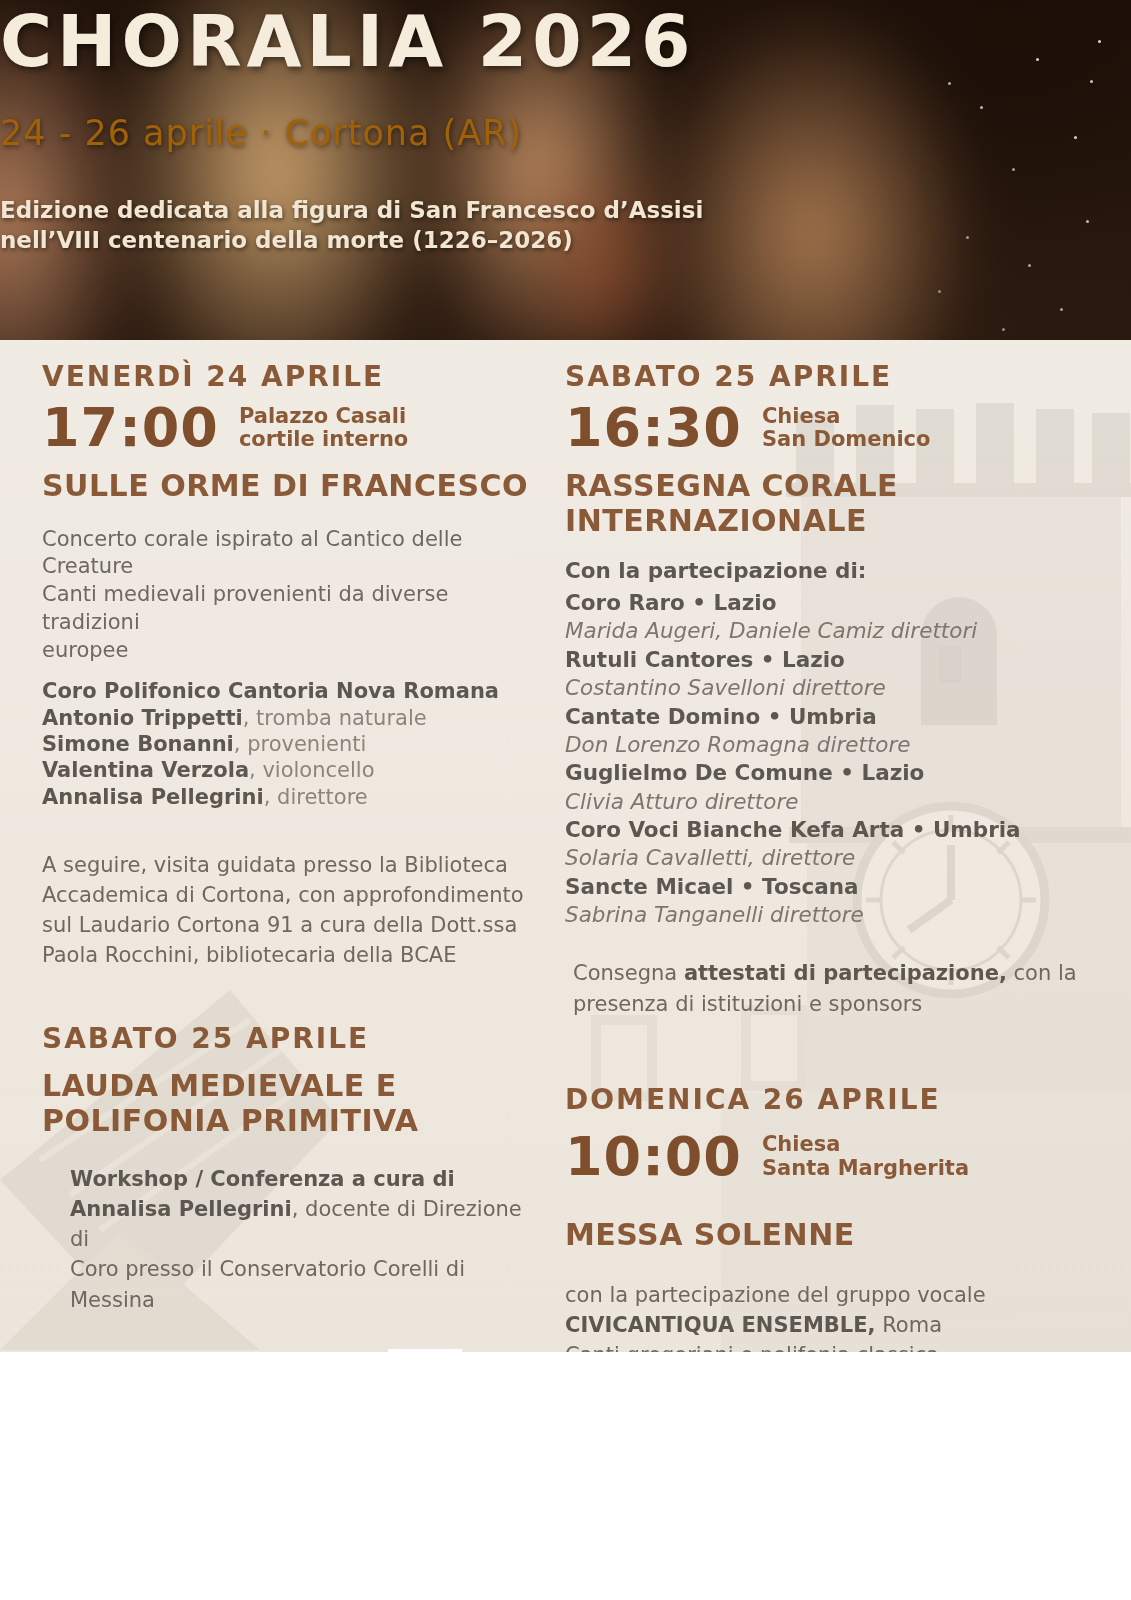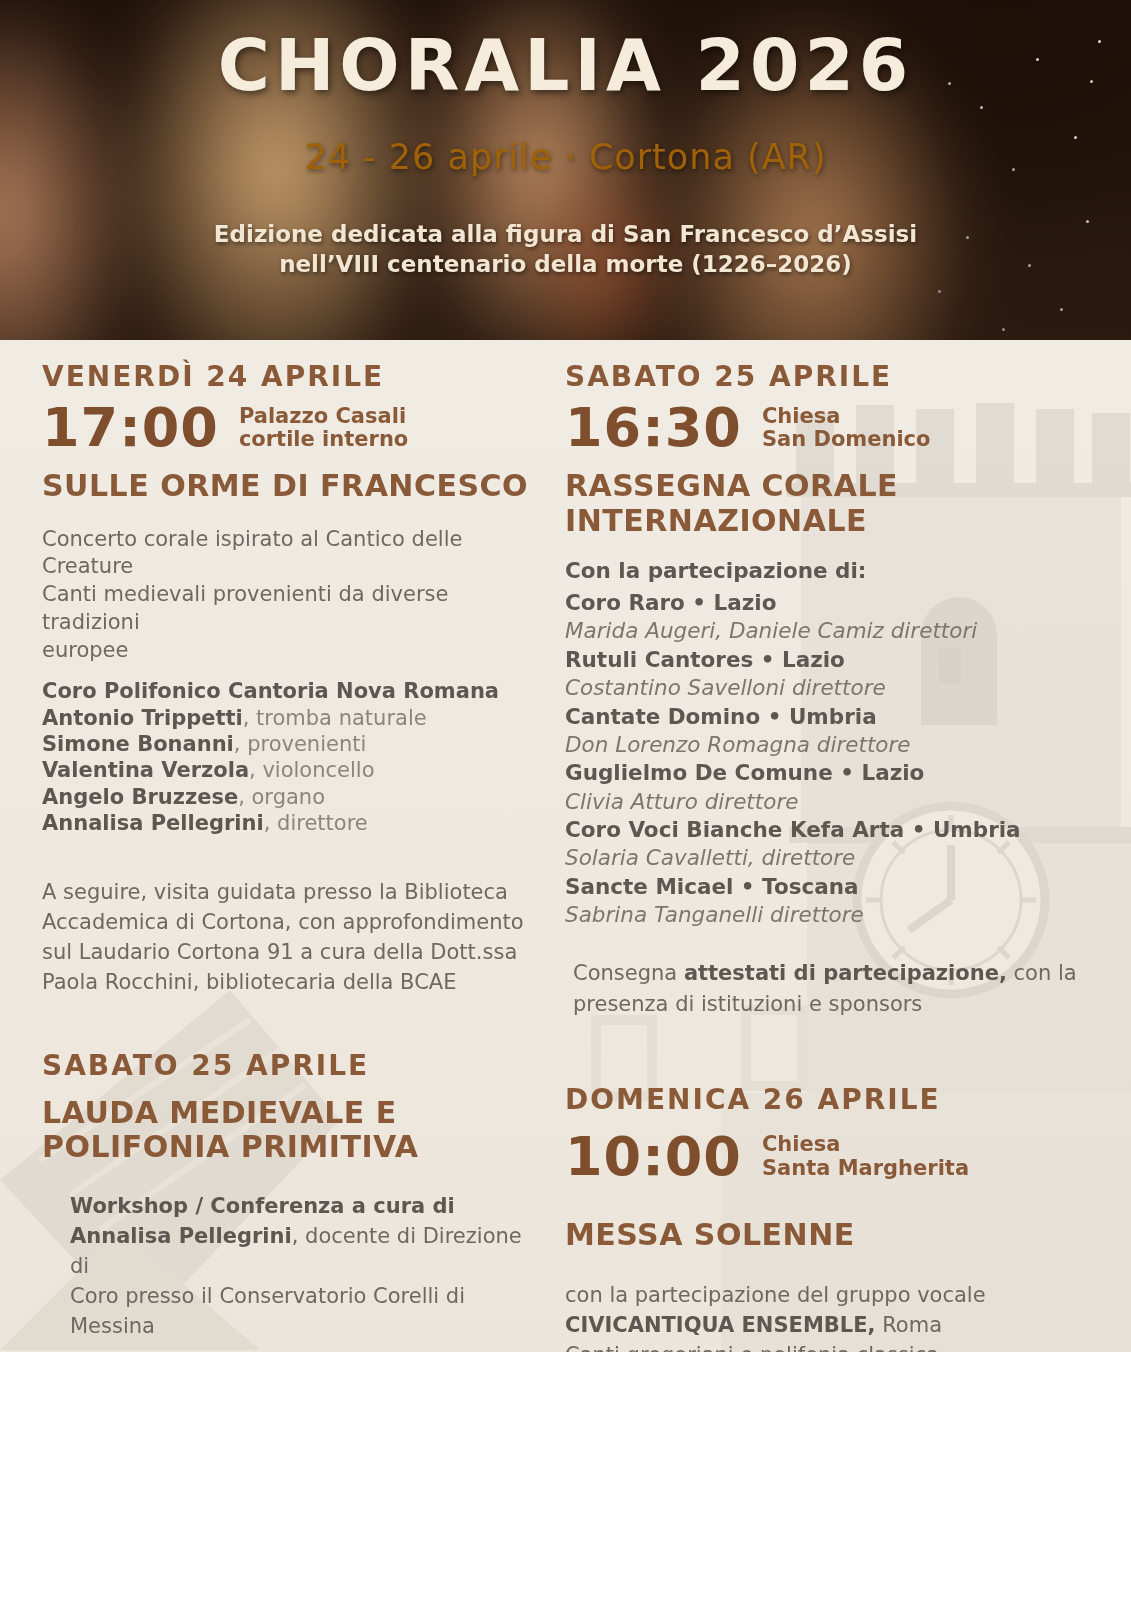--- a/index.html
+++ b/index.html
@@ -18,21 +18,21 @@
       radial-gradient(320px 240px at 1020px 90px,#1c0f07 0%,rgba(28,15,7,0) 80%),
       linear-gradient(180deg,#1e1008 0%,#2c1b10 100%);}
   .specks{position:absolute;top:40px;right:30px;width:3px;height:3px;border-radius:50%;
     background:rgba(255,255,255,.85);
     box-shadow:-62px 18px 0 rgba(255,255,255,.8),-118px 66px 0 rgba(255,255,255,.7),
       -24px 96px 0 rgba(255,255,255,.8),-86px 128px 0 rgba(255,255,255,.6),
       -150px 42px 0 rgba(255,255,255,.65),-12px 180px 0 rgba(255,255,255,.7),
       -70px 224px 0 rgba(255,255,255,.6),-132px 196px 0 rgba(255,255,255,.55),
       -38px 268px 0 rgba(255,255,255,.6),-96px 288px 0 rgba(255,255,255,.5),
       -160px 250px 0 rgba(255,255,255,.45),-8px 40px 0 rgba(255,255,255,.75);}
-  .hero-content{position:relative;z-index:2;text-align:center;padding-top:24px;}
+  .hero-content{position:relative;z-index:2;text-align:left;}
   .hero-title{margin:0;font-size:71px;font-weight:800;letter-spacing:5px;color:#f5ecdc;
     text-shadow:2px 3px 7px rgba(0,0,0,.5);}
   .hero-sub{margin-top:30px;font-size:35px;font-weight:400;color:#a16207;letter-spacing:1px;
     text-shadow:1px 2px 5px rgba(0,0,0,.5);}
   .hero-dedication{margin-top:42px;font-size:23px;font-weight:700;color:#f2e6d2;line-height:1.32;
     text-shadow:1px 2px 4px rgba(0,0,0,.5);}
 
   
   .content{position:absolute;top:340px;left:0;width:1131px;height:1012px;
     background:linear-gradient(180deg,#f0ebe3 0%,#eee8df 55%,#ebe5db 100%);}
@@ -152,21 +152,20 @@
         <p class="body" style="margin-top:22px;">
           <span class="line">Concerto corale ispirato al Cantico delle Creature</span>
           <span class="line">Canti medievali provenienti da diverse tradizioni</span>
           <span class="line">europee</span>
         </p>
         <ul class="performers">
           <li><span class="n">Coro Polifonico Cantoria Nova Romana</span><span class="r"></span></li>
           <li><span class="n">Antonio Trippetti</span><span class="r">, tromba naturale</span></li>
           <li><span class="n">Simone Bonanni</span><span class="r">, provenienti</span></li>
           <li><span class="n">Valentina Verzola</span><span class="r">, violoncello</span></li>
-          <li><span class="n">Angelo Bruzzese</span><span class="r">, organo</span></li>
           <li><span class="n">Annalisa Pellegrini</span><span class="r">, direttore</span></li>
         </ul>
         <p class="body" style="margin-top:40px;line-height:1.43;">
           <span class="line">A seguire, visita guidata presso la Biblioteca</span>
           <span class="line">Accademica di Cortona, con approfondimento</span>
           <span class="line">sul Laudario Cortona 91 a cura della Dott.ssa</span>
           <span class="line">Paola Rocchini, bibliotecaria della BCAE</span>
         </p>
       </div>
 

